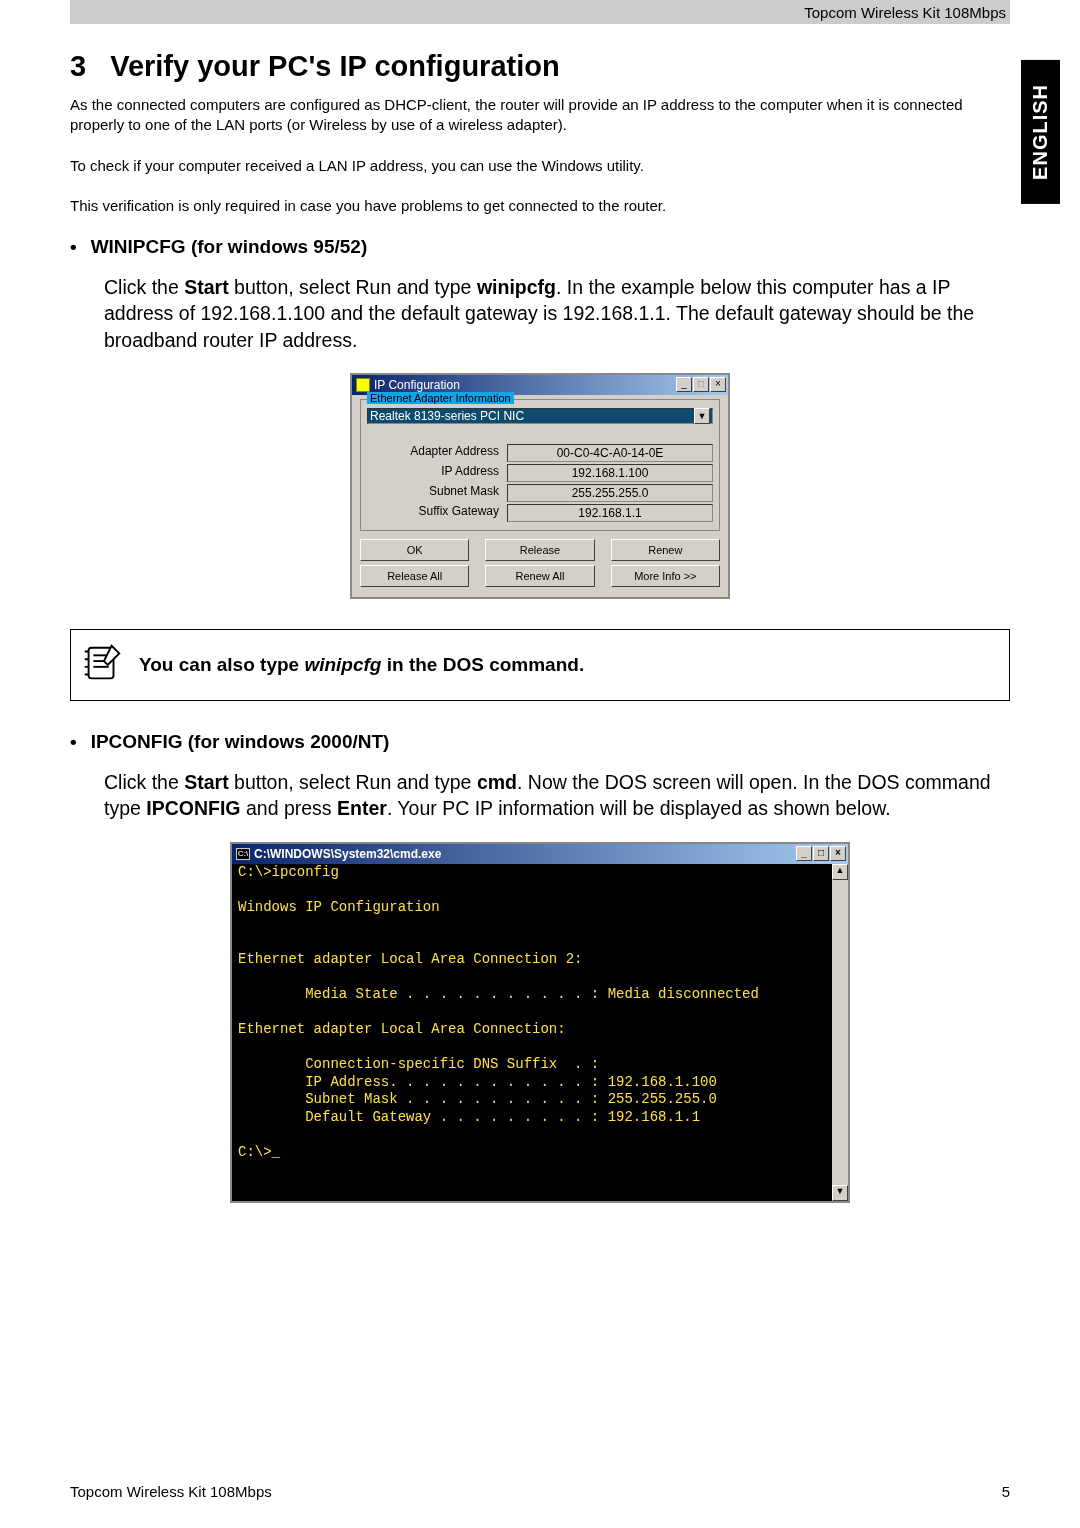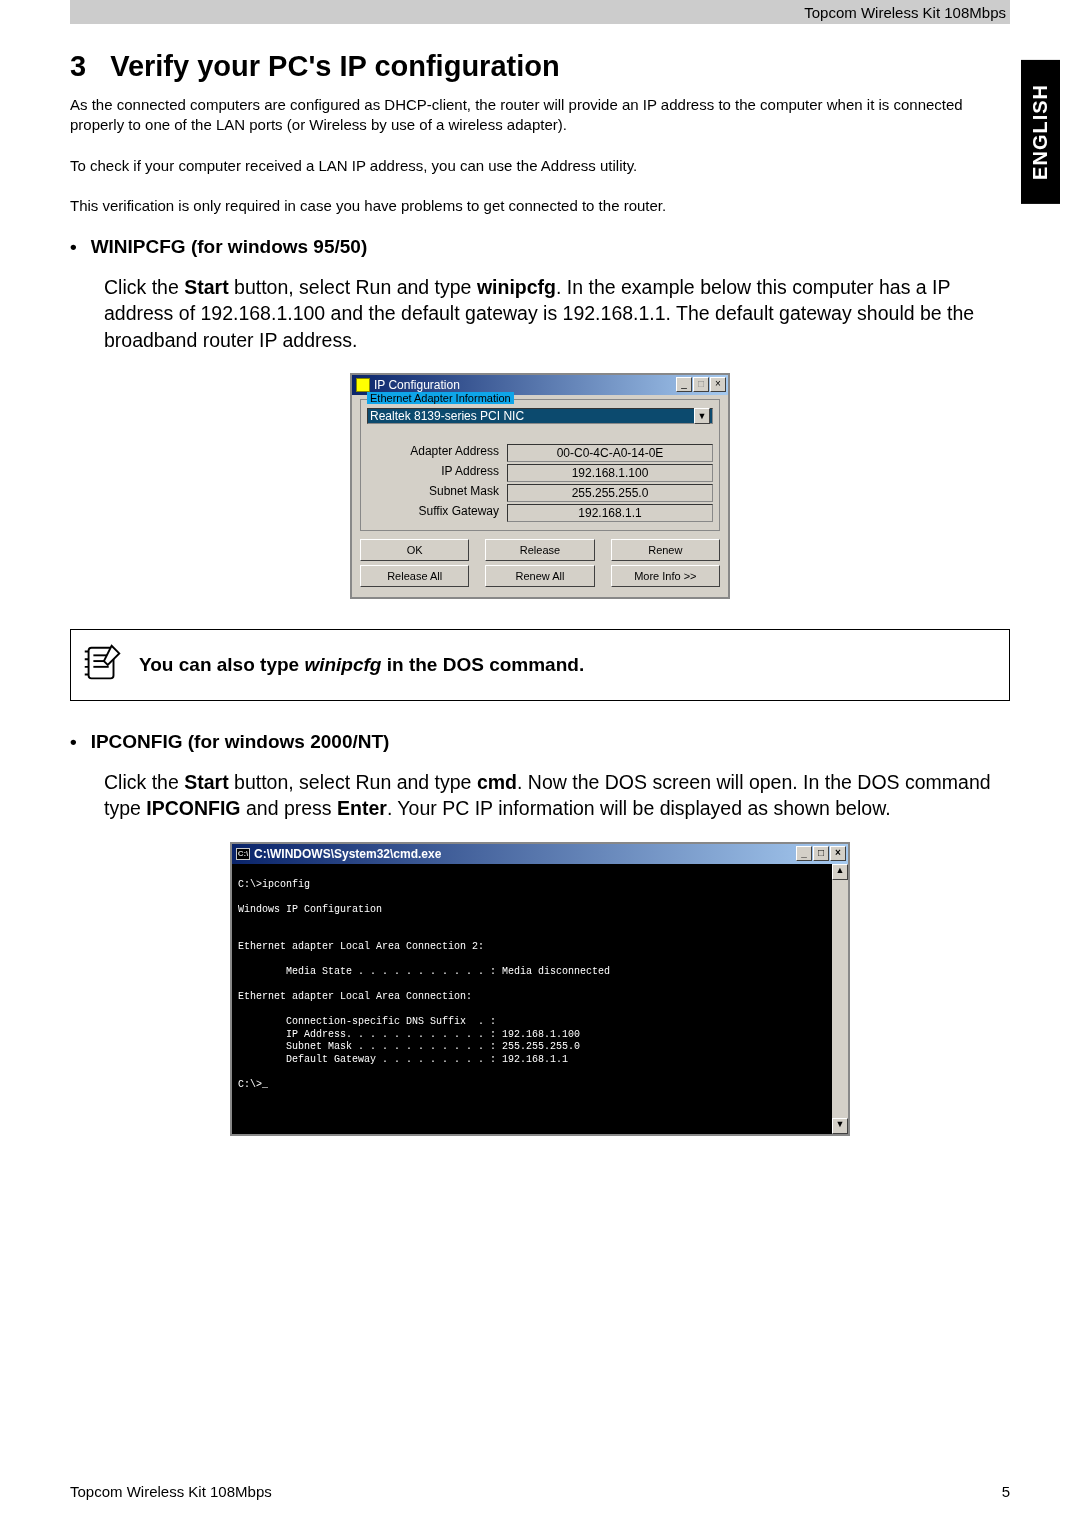--- a/index.html
+++ b/index.html
@@ -160,24 +160,24 @@
       background: linear-gradient(to right, #0a246a, #a6caf0);
       color: #fff; height: 20px;
       display: flex; align-items: center; font-size: 12px;
       padding: 0 2px 0 4px; font-weight: bold;
     }
     .cmd-icon { width: 14px; height: 12px; background:#000; border:1px solid #ccc; color:#ccc; font-size:8px; text-align:center; margin-right:4px; line-height:10px;}
     .cmd-titlebar .spacer { flex:1; }
     .cmd-body-wrap { display:flex; background:#d4d0c8;}
     .cmd-body {
       background: #000;
-      color: #ffffff;
+      color: #fde047;
       font-family: "Courier New", monospace;
-      font-size: 10px;
-      padding: 15px 6px 40px 6px;
+      font-size: 14px;
+      padding: 0 6px 40px 6px;
       white-space: pre;
       line-height: 1.25;
       flex:1;
       min-height: 270px;
     }
     .cmd-scroll { width:16px; background:#d4d0c8; display:flex; flex-direction:column;}
     .scroll-btn { height:16px; border-top:1px solid #fff; border-left:1px solid #fff; border-right:1px solid #404040; border-bottom:1px solid #404040; text-align:center; font-size:9px;}
     .scroll-track{flex:1;}
     .footer {
       position: absolute;
@@ -195,24 +195,24 @@
 </div>
 
 <div class="side-tab">ENGLISH</div>
 
 <div class="content">
   <h2 class="section-title">
     <span class="num">3</span><span>Verify your PC's IP configuration</span>
   </h2>
 
   <p class="body-text">As the connected computers are configured as DHCP-client, the router will provide an IP address to the computer when it is connected properly to one of the LAN ports (or Wireless by use of a wireless adapter).</p>
-  <p class="body-text">To check if your computer received a LAN IP address, you can use the Address utility.</p>
+  <p class="body-text">To check if your computer received a LAN IP address, you can use the Windows utility.</p>
   <p class="body-text">This verification is only required in case you have problems to get connected to the router.</p>
 
-  <div class="bullet-heading">WINIPCFG (for windows 95/50)</div>
+  <div class="bullet-heading">WINIPCFG (for windows 95/52)</div>
 
   <p class="indented">
     <span>Click the </span><b>Start</b><span> button, select Run and type </span><b>winipcfg</b><span>. In the example below this computer has a IP address of 192.168.1.100 and the default gateway is 192.168.1.1. The default gateway should be the broadband router IP address.</span>
   </p>
 
   <div class="winipcfg-window">
     <div class="win-titlebar">
       <span class="win-title-icon"></span>
       <span>IP Configuration</span>
       <span class="spacer"></span>

